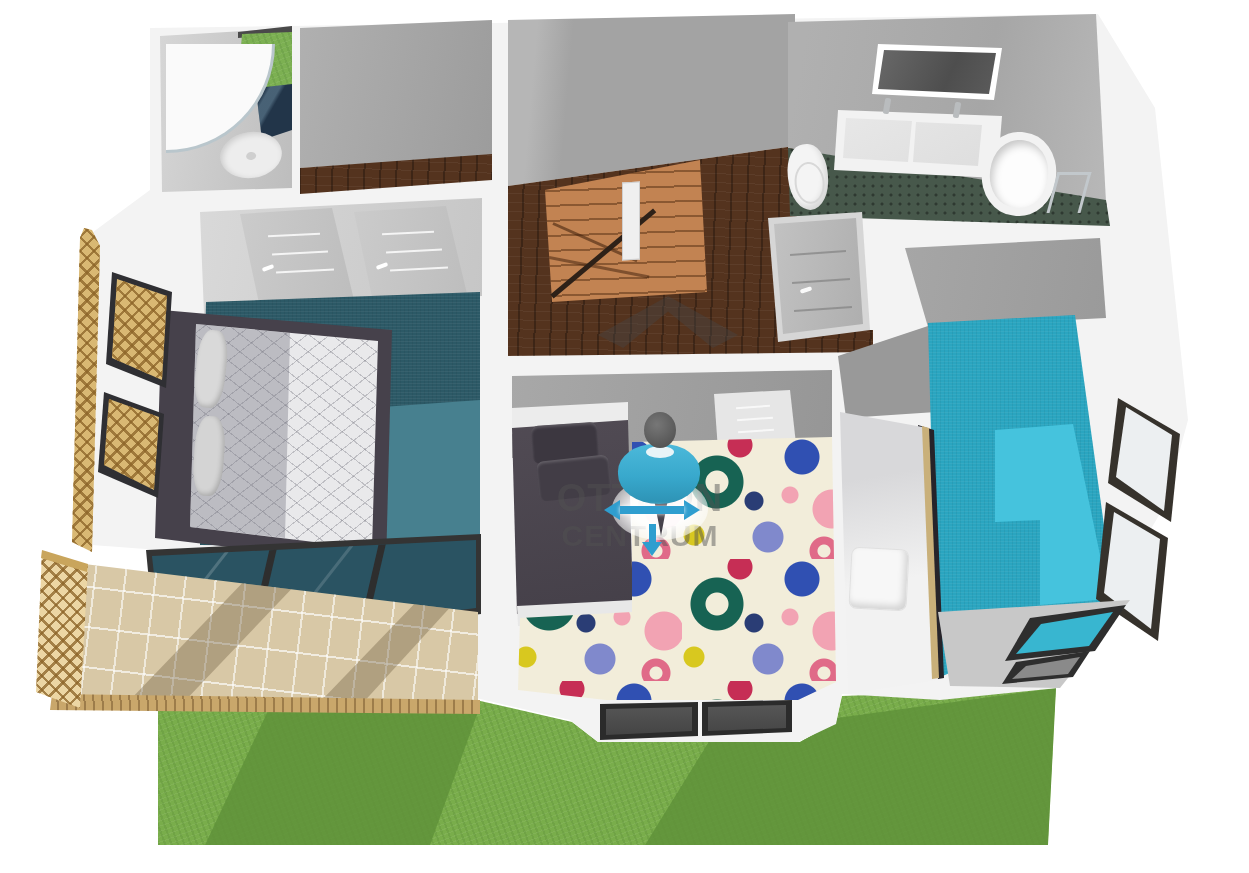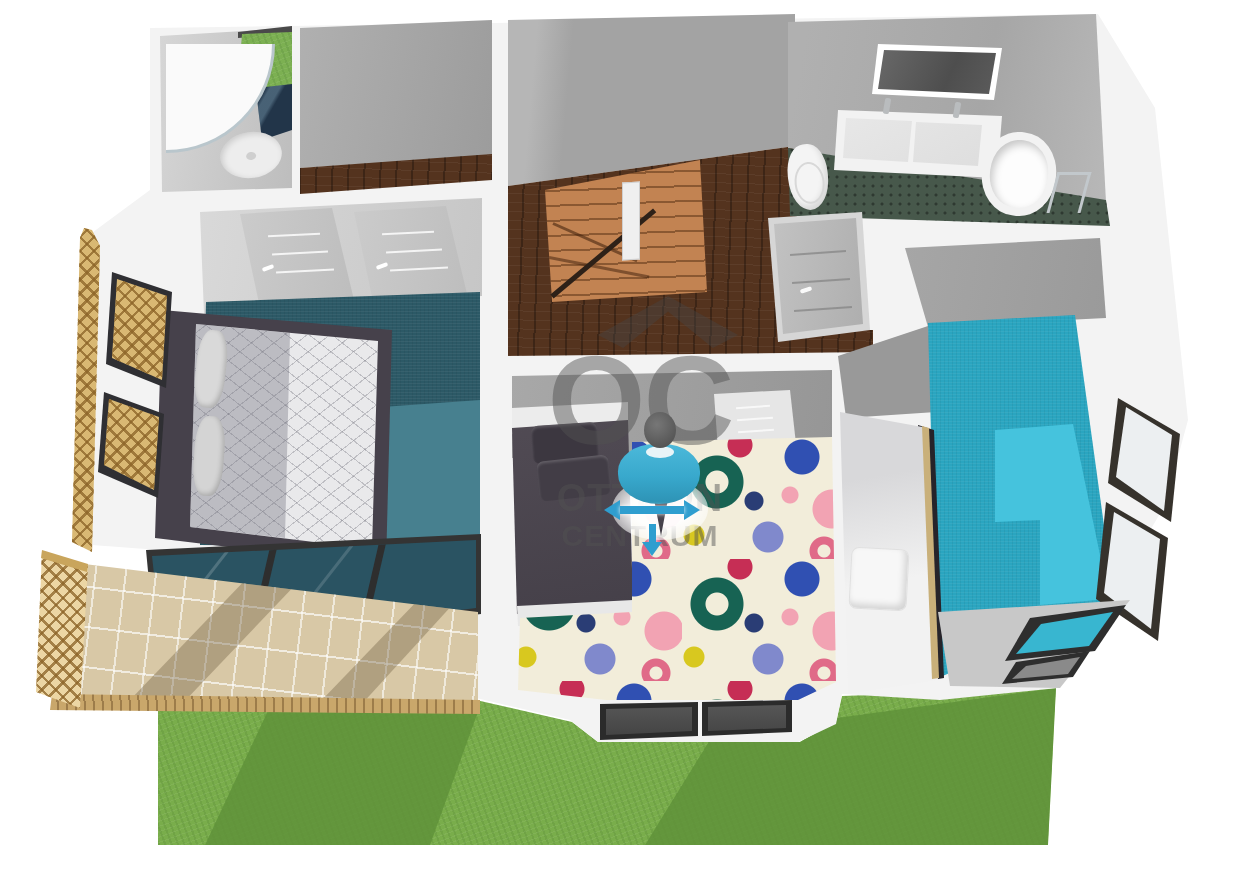--- a/index.html
+++ b/index.html
@@ -239,21 +239,20 @@
        background-image:repeating-linear-gradient(88deg, rgba(90,60,25,.4) 0 2px, transparent 2px 9px);
        clip-path:polygon(4px 8px,432px 14px,432px 28px,2px 24px);"></div>
   <div class="p lattice" style="left:34px;top:548px;width:58px;height:164px;background-color:#ecd6a4;
        clip-path:polygon(8px 4px,54px 18px,46px 160px,2px 144px);"></div>
   <div class="p" style="left:34px;top:548px;width:58px;height:164px;background:#c9a55c;
        clip-path:polygon(8px 2px,54px 16px,53px 24px,7px 10px);"></div>
 
   <div class="p" style="left:540px;top:296px;width:200px;height:264px;pointer-events:none;">
     <div class="p" style="left:58px;top:0;width:140px;height:52px;background:rgba(70,70,70,.4);
          clip-path:polygon(50% 0,100% 75%,82% 100%,50% 30%,18% 100%,0 75%);"></div>
-    <div class="wm p" style="left:0;top:36px;width:200px;height:140px;font-size:126px;line-height:138px;letter-spacing:-2px;">OC</div>
     <div class="wm p" style="left:0;top:182px;width:200px;height:40px;font-size:38px;line-height:40px;letter-spacing:1px;">OTTHON</div>
     <div class="wm p" style="left:0;top:224px;width:200px;height:34px;font-size:30px;line-height:32px;letter-spacing:1px;">CENTRUM</div>
   </div>
 
   <div class="p" style="left:600px;top:400px;width:120px;height:165px;">
     <div class="p" style="left:12px;top:78px;width:96px;height:62px;border-radius:50%;
          background:radial-gradient(ellipse at center, rgba(255,255,255,.95) 40%, rgba(255,255,255,.55) 72%, rgba(255,255,255,0) 100%);"></div>
     <div class="p" style="left:48px;top:70px;width:26px;height:66px;background:linear-gradient(#5b5560,#413c46);
          clip-path:polygon(50% 100%,2% 0,98% 0);"></div>
     <div class="p" style="left:18px;top:44px;width:82px;height:60px;border-radius:50% 50% 55% 55%;

